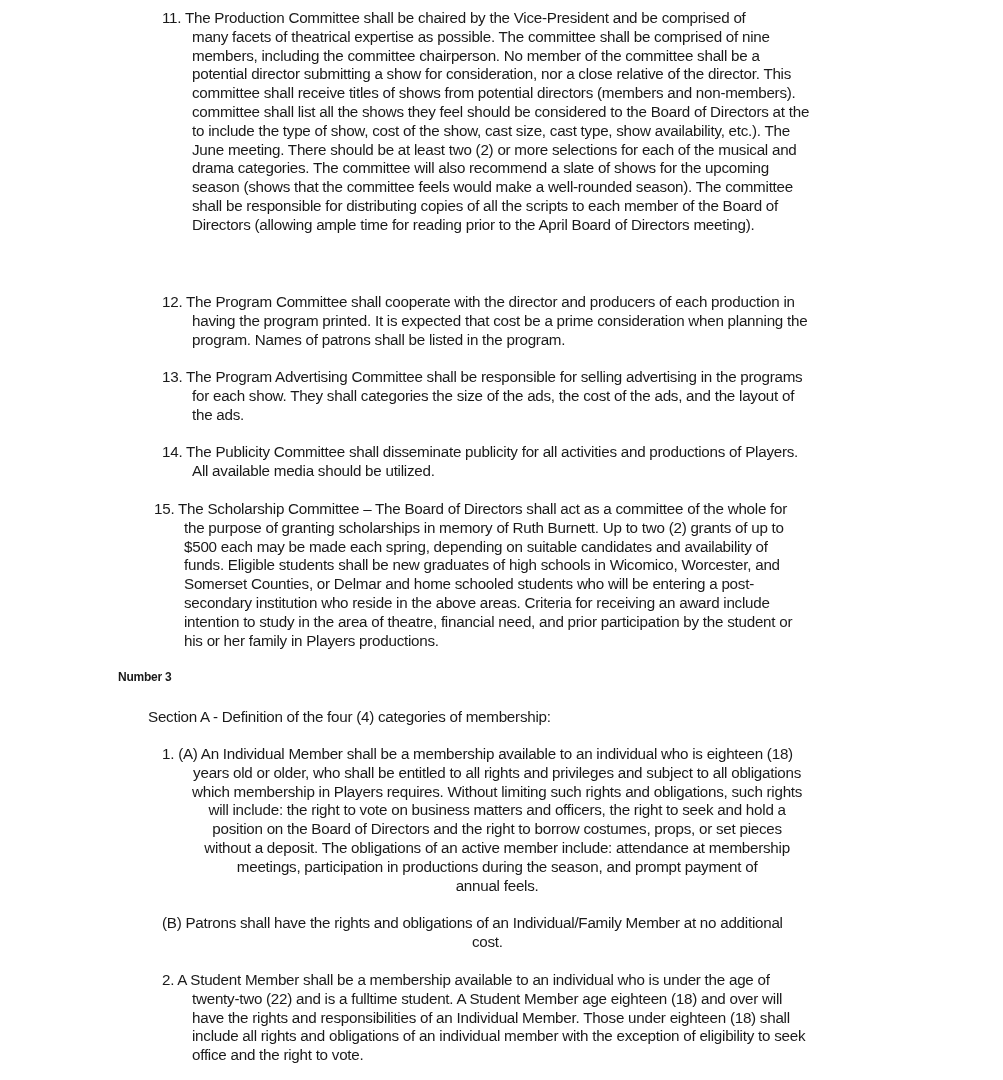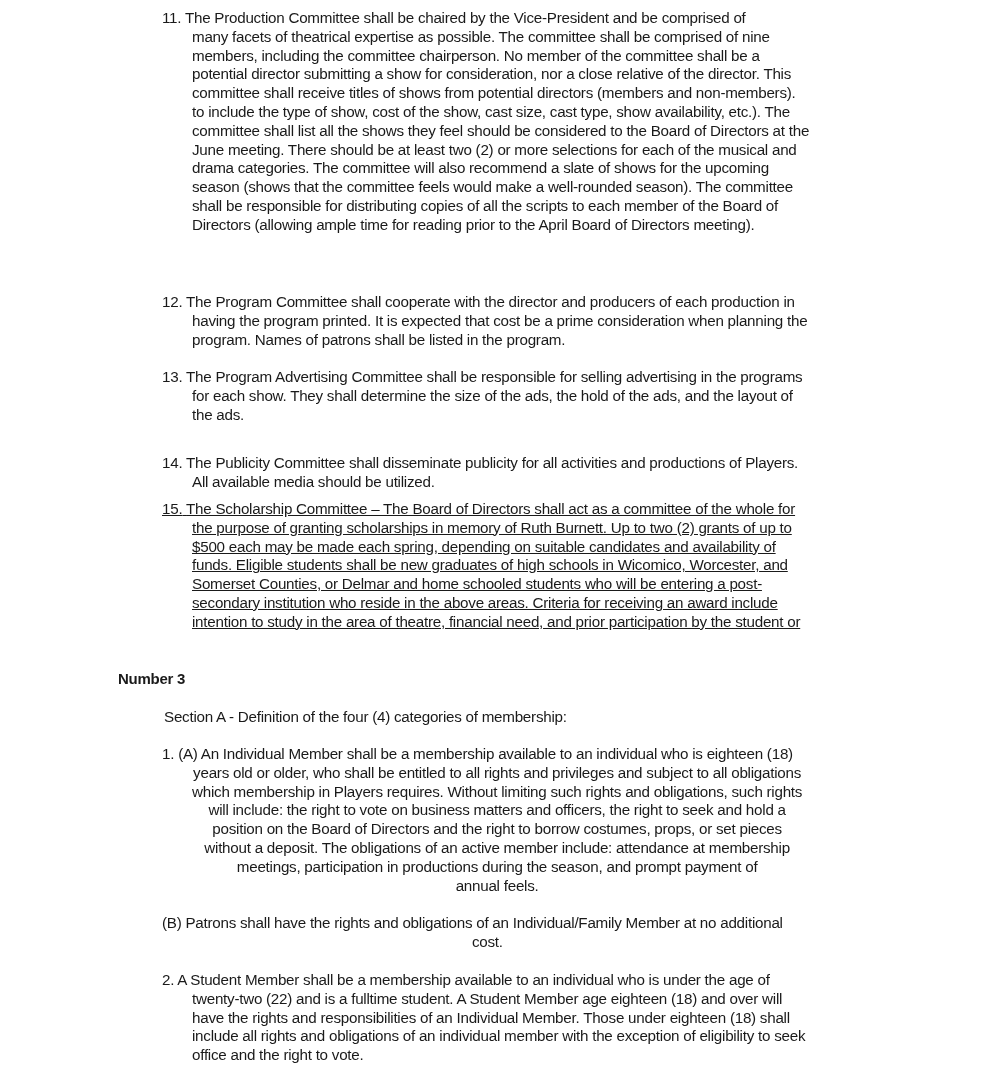--- a/index.html
+++ b/index.html
@@ -6,81 +6,82 @@
   body {
     width: 1003px; height: 1080px; overflow: hidden; position: relative;
     font-family: "Liberation Sans", "DejaVu Sans", sans-serif;
     color: #1a1a1a;
     font-size: 15.2px;
     letter-spacing: -0.25px;
   }
   .item { position: absolute; }
   .line { height: 18.8px; line-height: 18.8px; white-space: nowrap; }
   .num { display: inline; }
-  .heading { position: absolute; font-weight: bold; font-size: 15px; }
+  .heading { position: absolute; font-weight: bold; font-size: 12px; }
   .section { position: absolute; }
 </style>
 </head>
 <body>
 
 <div class="item" style="left:162px; top:9px;">
   <div class="line"><span class="num">11.</span> <span>The Production Committee shall be chaired by the Vice-President and be comprised of</span></div>
   <div style="padding-left:30px;">
     <div class="line">many facets of theatrical expertise as possible. The committee shall be comprised of nine</div>
     <div class="line">members, including the committee chairperson. No member of the committee shall be a</div>
     <div class="line">potential director submitting a show for consideration, nor a close relative of the director. This</div>
     <div class="line">committee shall receive titles of shows from potential directors (members and non-members).</div>
+    <div class="line">committee shall list all the shows they feel should be considered to the Board of Directors at the</div>
     <div class="line">to include the type of show, cost of the show, cast size, cast type, show availability, etc.). The</div>
-    <div class="line">committee shall list all the shows they feel should be considered to the Board of Directors at the</div>
     <div class="line">June meeting. There should be at least two (2) or more selections for each of the musical and</div>
     <div class="line">drama categories. The committee will also recommend a slate of shows for the upcoming</div>
     <div class="line">season (shows that the committee feels would make a well-rounded season). The committee</div>
     <div class="line">shall be responsible for distributing copies of all the scripts to each member of the Board of</div>
     <div class="line">Directors (allowing ample time for reading prior to the April Board of Directors meeting).</div>
   </div>
 </div>
 
 <div class="item" style="left:162px; top:293px;">
   <div class="line"><span class="num">12.</span> <span>The Program Committee shall cooperate with the director and producers of each production in</span></div>
   <div style="padding-left:30px;">
     <div class="line">having the program printed. It is expected that cost be a prime consideration when planning the</div>
     <div class="line">program. Names of patrons shall be listed in the program.</div>
   </div>
 </div>
 
 <div class="item" style="left:162px; top:368px;">
   <div class="line"><span class="num">13.</span> <span>The Program Advertising Committee shall be responsible for selling advertising in the programs</span></div>
   <div style="padding-left:30px;">
-    <div class="line">for each show. They shall determine the size of the ads, the hold of the ads, and the layout of</div>
+    <div class="line">for each show. They shall categories the size of the ads, the cost of the ads, and the layout of</div>
     <div class="line">the ads.</div>
   </div>
 </div>
 
-<div class="item" style="left:162px; top:454px;">
+<div class="item" style="left:162px; top:443px;">
   <div class="line"><span class="num">14.</span> <span>The Publicity Committee shall disseminate publicity for all activities and productions of Players.</span></div>
   <div style="padding-left:30px;">
     <div class="line">All available media should be utilized.</div>
   </div>
 </div>
 
-<div class="item" style="left:162px; top:500px;text-decoration:underline;">
+<div class="item" style="left:154px; top:500px;">
   <div class="line"><span class="num">15.</span> <span>The Scholarship Committee – The Board of Directors shall act as a committee of the whole for</span></div>
   <div style="padding-left:30px;">
     <div class="line">the purpose of granting scholarships in memory of Ruth Burnett. Up to two (2) grants of up to</div>
     <div class="line">$500 each may be made each spring, depending on suitable candidates and availability of</div>
     <div class="line">funds. Eligible students shall be new graduates of high schools in Wicomico, Worcester, and</div>
     <div class="line">Somerset Counties, or Delmar and home schooled students who will be entering a post-</div>
     <div class="line">secondary institution who reside in the above areas. Criteria for receiving an award include</div>
     <div class="line">intention to study in the area of theatre, financial need, and prior participation by the student or</div>
+    <div class="line">his or her family in Players productions.</div>
   </div>
 </div>
 
 <div class="heading" style="left:118px; top:670px;">Number 3</div>
 
-<div class="section line" style="left:148px; top:708px;margin-left:16px;">Section A - Definition of the four (4) categories of membership:</div>
+<div class="section line" style="left:148px; top:708px;">Section A - Definition of the four (4) categories of membership:</div>
 
 <div class="item" style="left:162px; top:745px;">
   <div class="line"><span class="num">1.</span> <span>(A) An Individual Member shall be a membership available to an individual who is eighteen (18)</span></div>
   <div style="padding-left:30px;text-align:center;">
     <div class="line">years old or older, who shall be entitled to all rights and privileges and subject to all obligations</div>
     <div class="line">which membership in Players requires. Without limiting such rights and obligations, such rights</div>
     <div class="line">will include: the right to vote on business matters and officers, the right to seek and hold a</div>
     <div class="line">position on the Board of Directors and the right to borrow costumes, props, or set pieces</div>
     <div class="line">without a deposit. The obligations of an active member include: attendance at membership</div>
     <div class="line">meetings, participation in productions during the season, and prompt payment of</div>

